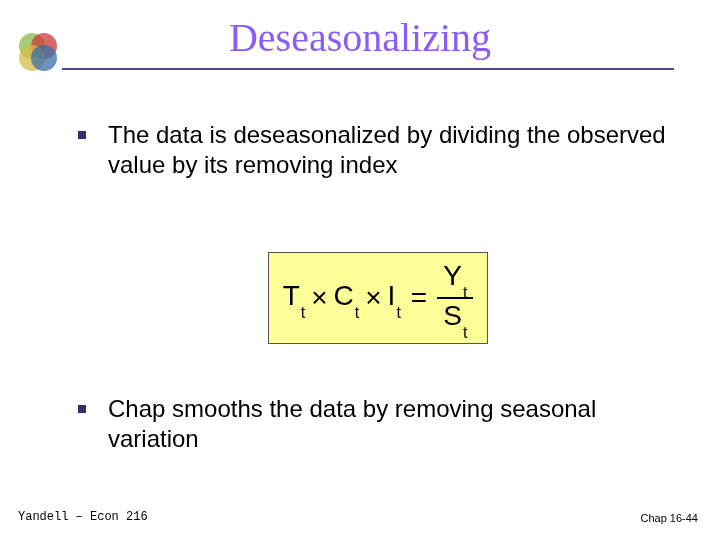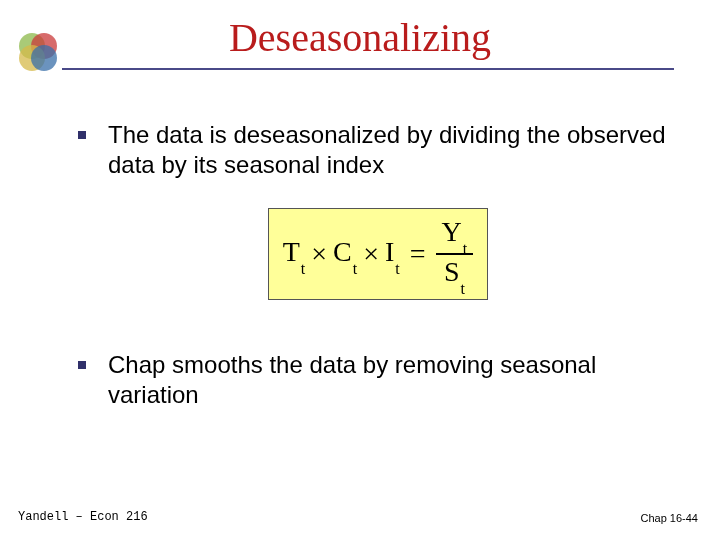--- a/index.html
+++ b/index.html
@@ -25,21 +25,21 @@
     height: 48px;
   }
   .title {
     position: absolute;
     top: 14px;
     left: 0;
     width: 720px;
     text-align: center;
     font-family: "Times New Roman", Times, serif;
     font-size: 40px;
-    color: #b91c1c;
+    color: #8b5cf6;
   }
   .title-underline {
     position: absolute;
     top: 68px;
     left: 62px;
     width: 612px;
     height: 2px;
     background: #4a4a88;
   }
   .body {
@@ -70,23 +70,24 @@
     width: 100%;
     text-align: center;
     margin-top: 28px;
     margin-bottom: 28px;
   }
   .formula {
     display: inline-block;
     border: 1px solid #555;
     background: #ffff99;
     padding: 8px 14px;
-    font-family: Liberation Serif, serif;
+    font-family: Liberation Sans, sans-serif;
     font-size: 28px;
     color: #000;
+    margin-top: 44px;
   }
   .formula .row {
     display: flex;
     align-items: center;
     justify-content: center;
   }
   .formula .sub {
     font-size: 16px;
     vertical-align: sub;
     position: relative;
@@ -148,21 +149,21 @@
     </svg>
   </div>
 
   <div class="title">Deseasonalizing</div>
   <div class="title-underline"></div>
 
   <div class="body">
 
     <div class="bullet-row">
       <div class="bullet"></div>
-      <div class="bullet-text">The data is deseasonalized by dividing the observed data by its seasonal index</div>
+      <div class="bullet-text">The data is deseasonalized by dividing the observed value by its removing index</div>
     </div>
 
     <div class="formula-wrap">
       <div class="formula">
         <div class="row">
           <span><span>T</span><span class="sub">t</span></span>
           <span class="times">×</span>
           <span><span>C</span><span class="sub">t</span></span>
           <span class="times">×</span>
           <span><span>I</span><span class="sub">t</span></span>

